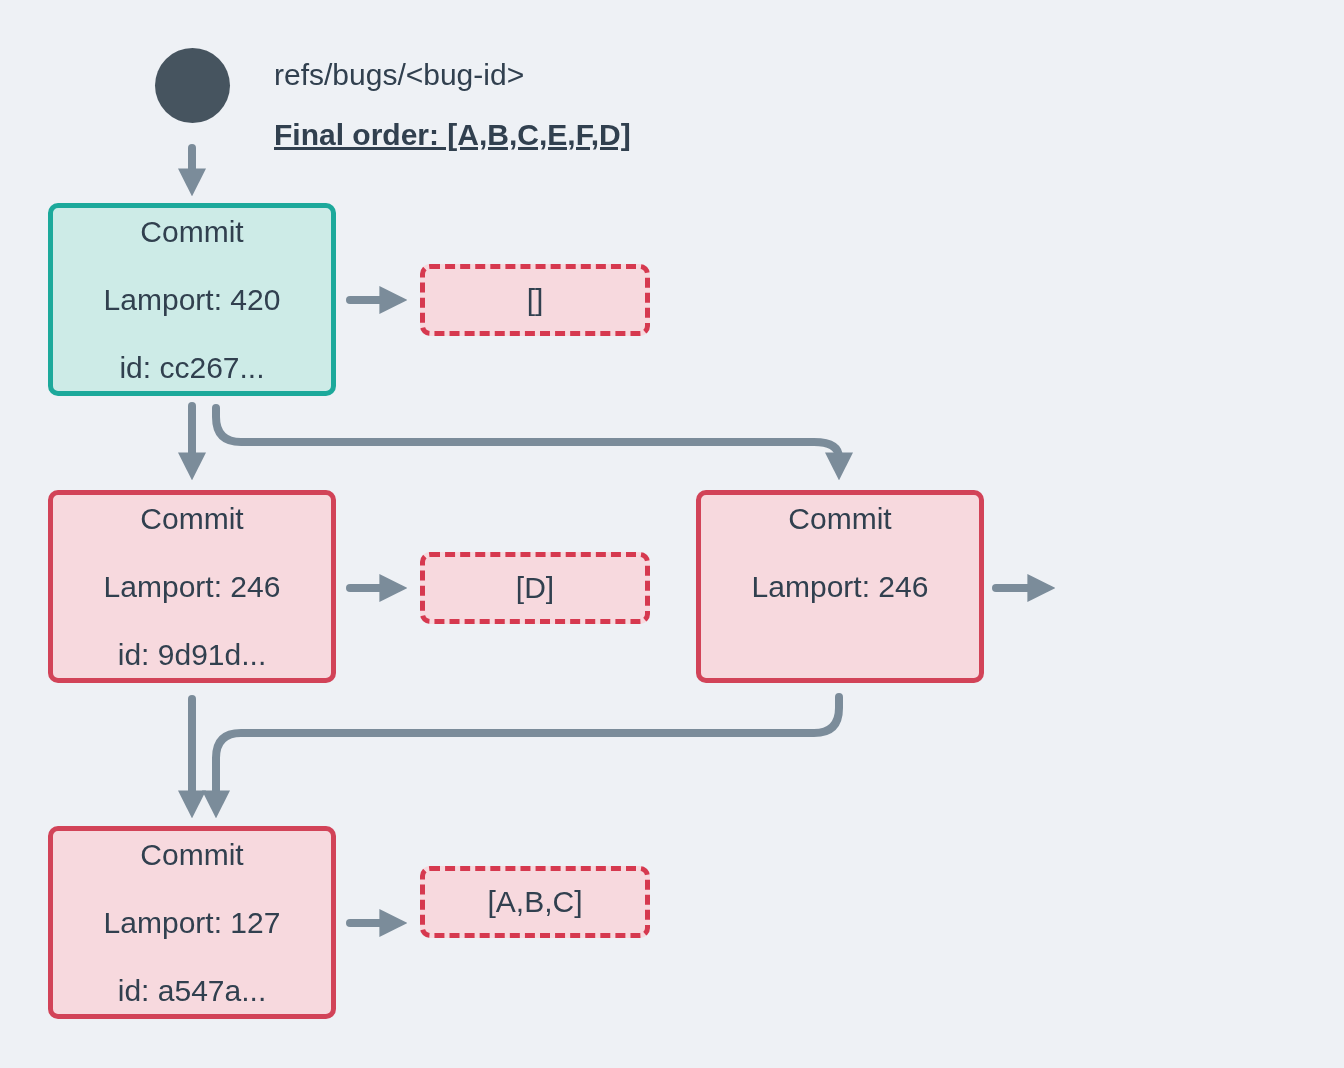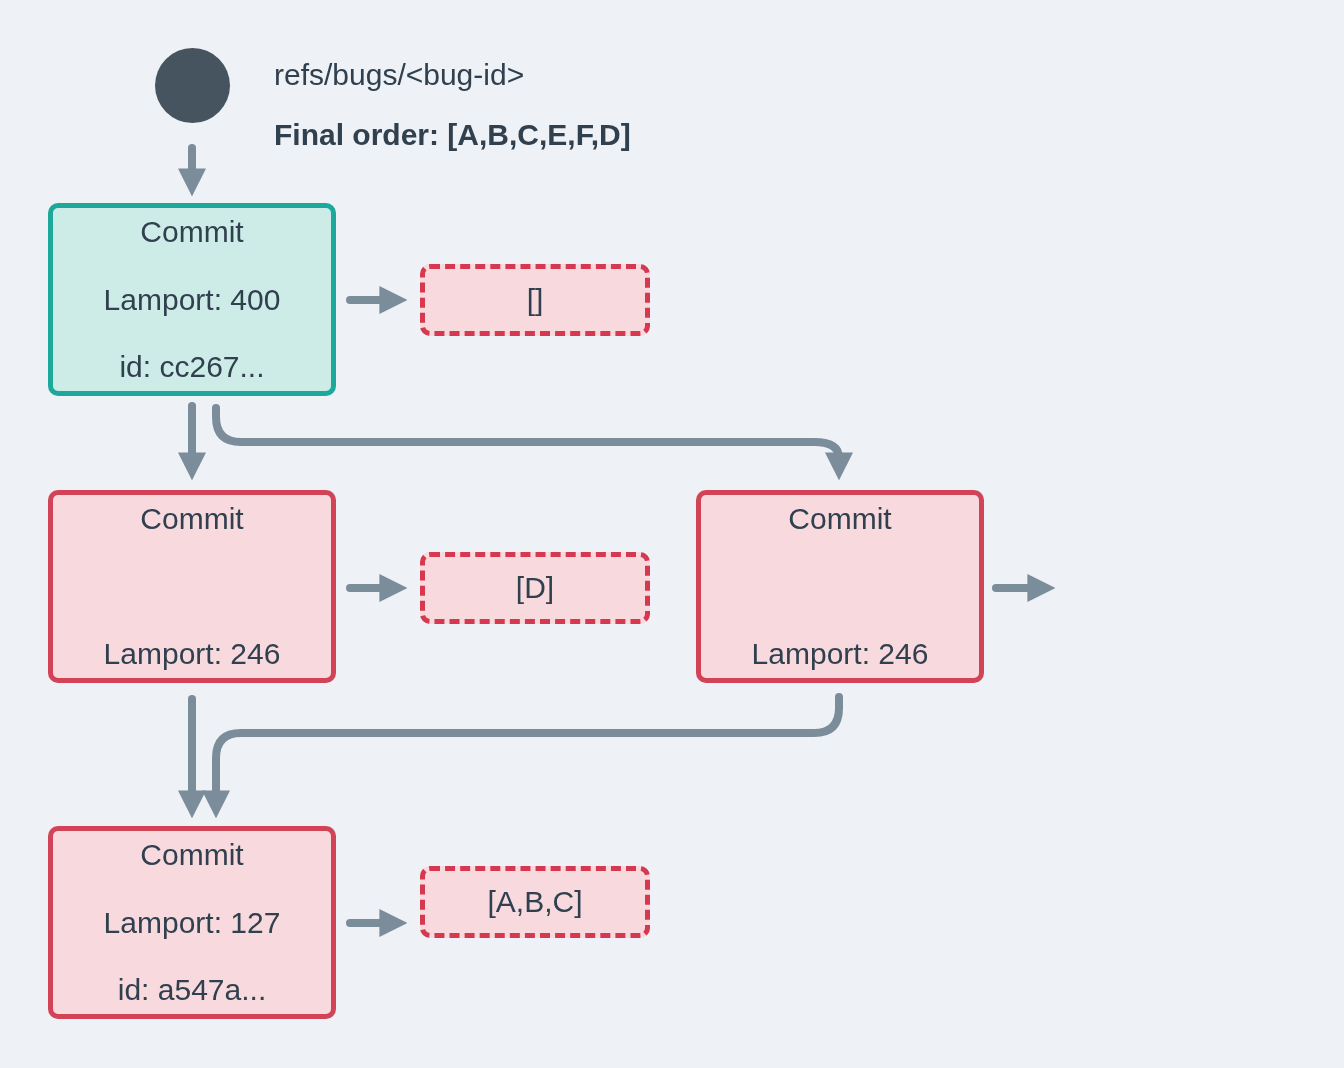--- a/index.html
+++ b/index.html
@@ -16,28 +16,28 @@
   .ref-dot{
     position:absolute;left:155px;top:48px;width:75px;height:75px;
     border-radius:50%;background:var(--circle-slate,#46545f);
   }
   .ref-label{
     position:absolute;left:274px;top:55px;height:40px;line-height:40px;
     font-size:30px;white-space:nowrap;
   }
   .final-order{
     position:absolute;left:274px;top:115px;height:40px;line-height:40px;
-    font-size:30px;font-weight:bold;white-space:nowrap;
+    font-size:30px;font-weight:bold;white-space:nowrap;text-decoration:underline;
   }
 
   .commit{
     position:absolute;width:288px;height:193px;box-sizing:border-box;
     border-radius:10px;border:5px solid;
-    display:flex;flex-direction:column;justify-content:space-between;align-items:center;
-    font-size:30px;line-height:48px;text-align:center;
+    display:flex;flex-direction:column;justify-content:flex-start;align-items:center;
+    font-size:30px;line-height:48px;text-align:center;gap:20px;
   }
   .commit.teal{border-color:var(--teal-border,#1ca99b);background:var(--teal-fill,#cdebe7);}
   .commit.red{border-color:var(--red-border,#d24358);background:var(--pink-fill,#f7d9de);}
   .pos-head{left:48px;top:203px;}
   .pos-left{left:48px;top:490px;}
   .pos-right{left:696px;top:490px;}
   .pos-bottom{left:48px;top:826px;}
 
   .ops{
     position:absolute;width:230px;height:72px;box-sizing:border-box;
@@ -74,28 +74,29 @@
     <path class="edge" d="M839,697 L839,708 Q839,733 814,733 L241,733 Q216,733 216,758 L216,796" marker-end="url(#ah)"></path>
     <path class="edge" d="M350,923 L385,923" marker-end="url(#ah)"></path>
   </svg>
 
   <div class="ref-dot"></div>
   <div class="ref-label">refs/bugs/&lt;bug-id&gt;</div>
   <div class="final-order">Final order: [A,B,C,E,F,D]</div>
 
   <div class="commit teal pos-head">
     <div>Commit</div>
-    <div>Lamport: 400</div>
+    <div>Lamport: 420</div>
     <div>id: cc267...</div>
   </div>
   <div class="ops ops-head">[]</div>
 
   <div class="commit red pos-left">
     <div>Commit</div>
     <div>Lamport: 246</div>
+    <div>id: 9d91d...</div>
   </div>
   <div class="ops ops-left">[D]</div>
 
   <div class="commit red pos-right">
     <div>Commit</div>
     <div>Lamport: 246</div>
   </div>
 
   <div class="commit red pos-bottom">
     <div>Commit</div>

